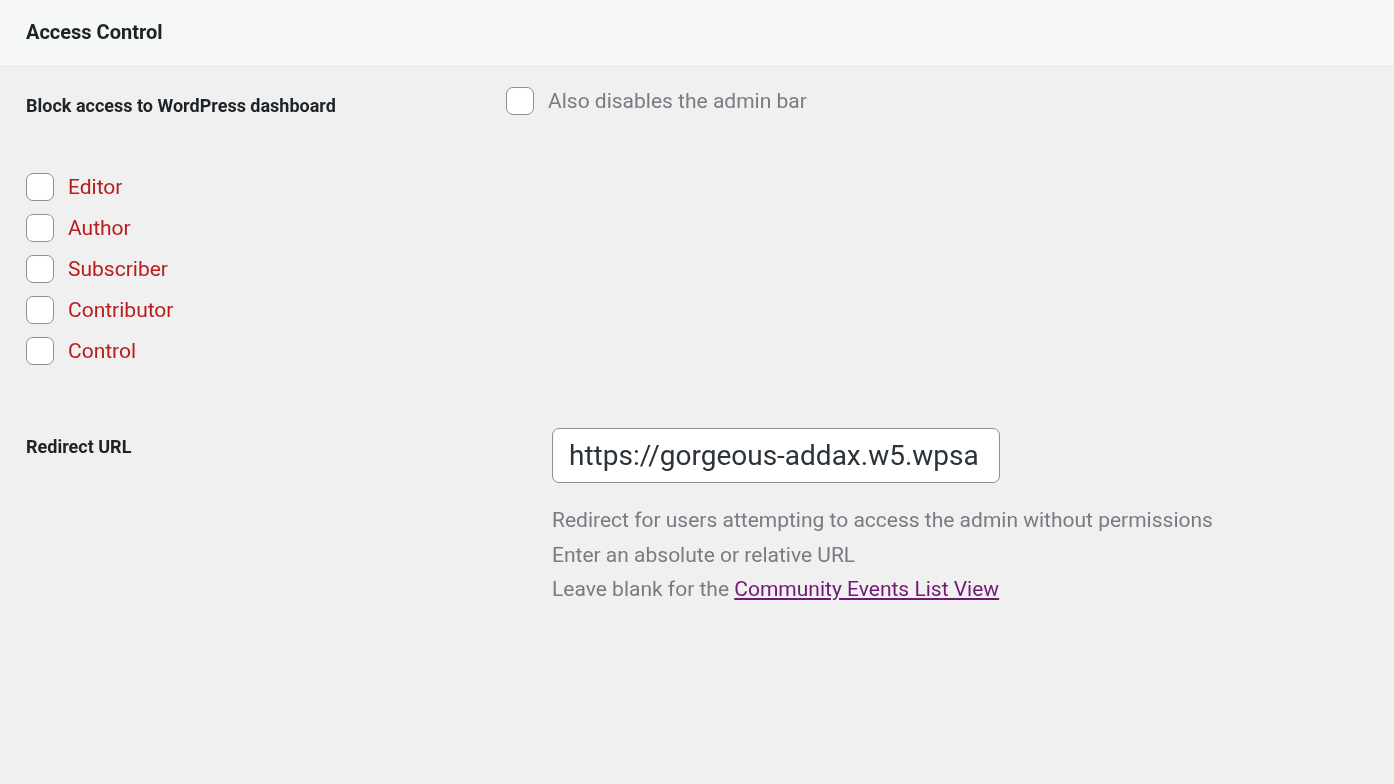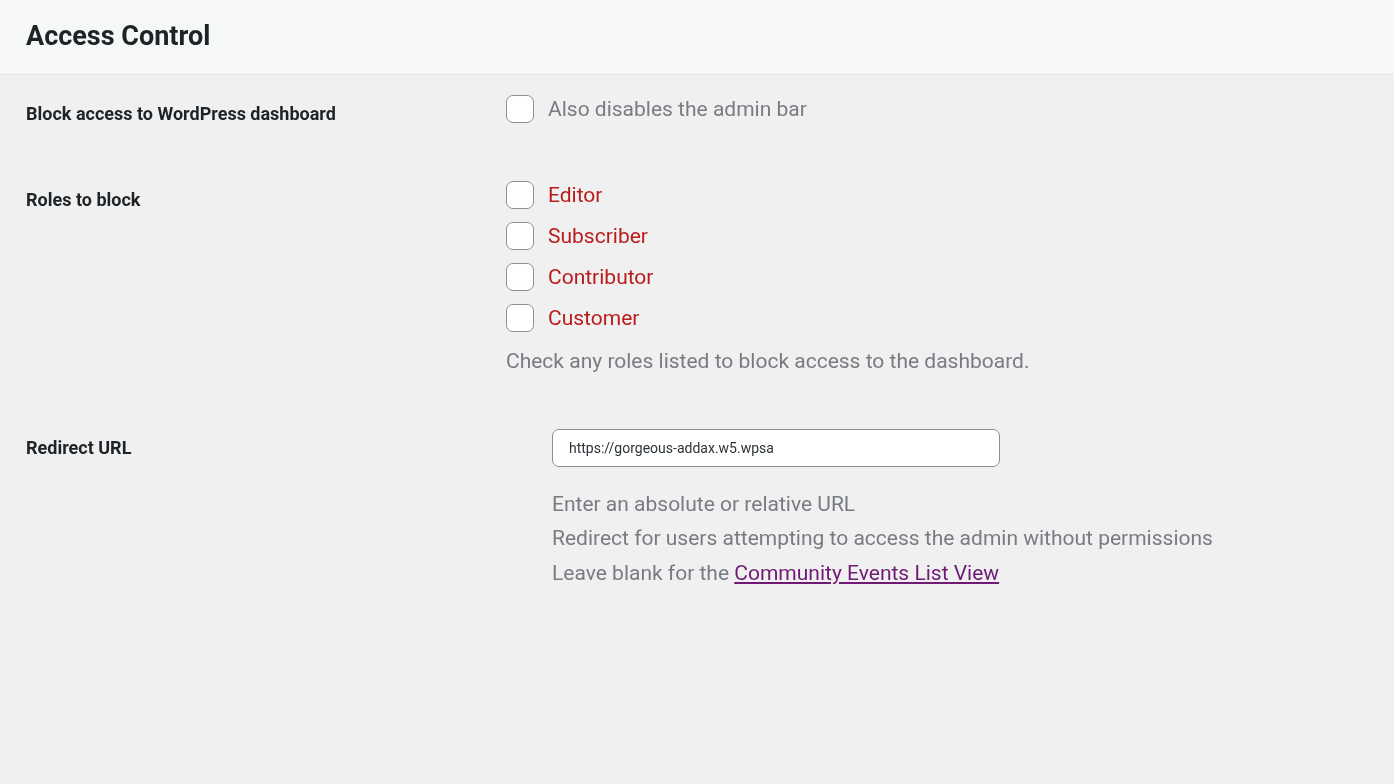--- a/index.html
+++ b/index.html
@@ -12,21 +12,21 @@
       background: #f0f0f1;
       color: #1d2327;
       font-size: 21px;
     }
     .header {
       background: #f6f7f7;
       border-bottom: 1px solid #e5e5e5;
       padding: 20px 26px 22px;
     }
     .header h1 {
-      font-size: 27px;
+      font-size: 20px;
       font-weight: 700;
       color: #1d2327;
     }
     .settings-table {
       width: 100%;
       padding: 20px 26px;
     }
     .setting-row {
       display: flex;
       align-items: flex-start;
@@ -81,21 +81,21 @@
     }
     .help-text {
       color: #787c82;
       font-size: 21px;
       line-height: 1.6;
       margin-top: 10px;
     }
     .text-input {
       width: 448px;
       padding: 10px 16px;
-      font-size: 14px;
+      font-size: 28px;
       border: 1.5px solid #8c8f94;
       border-radius: 7px;
       background: #fff;
       color: #2c3338;
       font-family: inherit;
     }
     .text-input::placeholder {
       color: #787c82;
     }
     .redirect-help {
@@ -127,51 +127,51 @@
     </div>
     <div class="setting-control">
       <div class="checkbox-wrap single">
         <div class="custom-checkbox"></div>
         <span class="checkbox-label muted">Also disables the admin bar</span>
       </div>
     </div>
   </div>
 
   <div class="setting-row">
-    <div class="setting-label">
-      <span class="label-text">Roles to block</span>
-    </div>
     <div class="setting-control">
       <div class="checkbox-wrap">
         <div class="custom-checkbox"></div>
         <span class="checkbox-label">Editor</span>
+      </div>
+      <div class="checkbox-wrap">
+        <div class="custom-checkbox"></div>
+        <span class="checkbox-label">Author</span>
       </div>
       <div class="checkbox-wrap">
         <div class="custom-checkbox"></div>
         <span class="checkbox-label">Subscriber</span>
       </div>
       <div class="checkbox-wrap">
         <div class="custom-checkbox"></div>
         <span class="checkbox-label">Contributor</span>
       </div>
       <div class="checkbox-wrap">
         <div class="custom-checkbox"></div>
-        <span class="checkbox-label">Customer</span>
+        <span class="checkbox-label">Control</span>
       </div>
-      <p class="help-text">Check any roles listed to block access to the dashboard.</p>
     </div>
   </div>
 
   <div class="setting-row">
     <div class="setting-label">
       <span class="label-text">Redirect URL</span>
     </div>
     <div class="setting-control">
       <input type="text" class="text-input" value="https://gorgeous-addax.w5.wpsa" style="">
       <div class="redirect-help">
+        <p>Redirect for users attempting to access the admin without permissions</p>
         <p>Enter an absolute or relative URL</p>
-        <p>Redirect for users attempting to access the admin without permissions</p>
         <p><span>Leave blank for the </span><a class="link">Community Events List View</a></p>
       </div>
     </div>
   </div>
 
 </div>
 
 </body></html>

